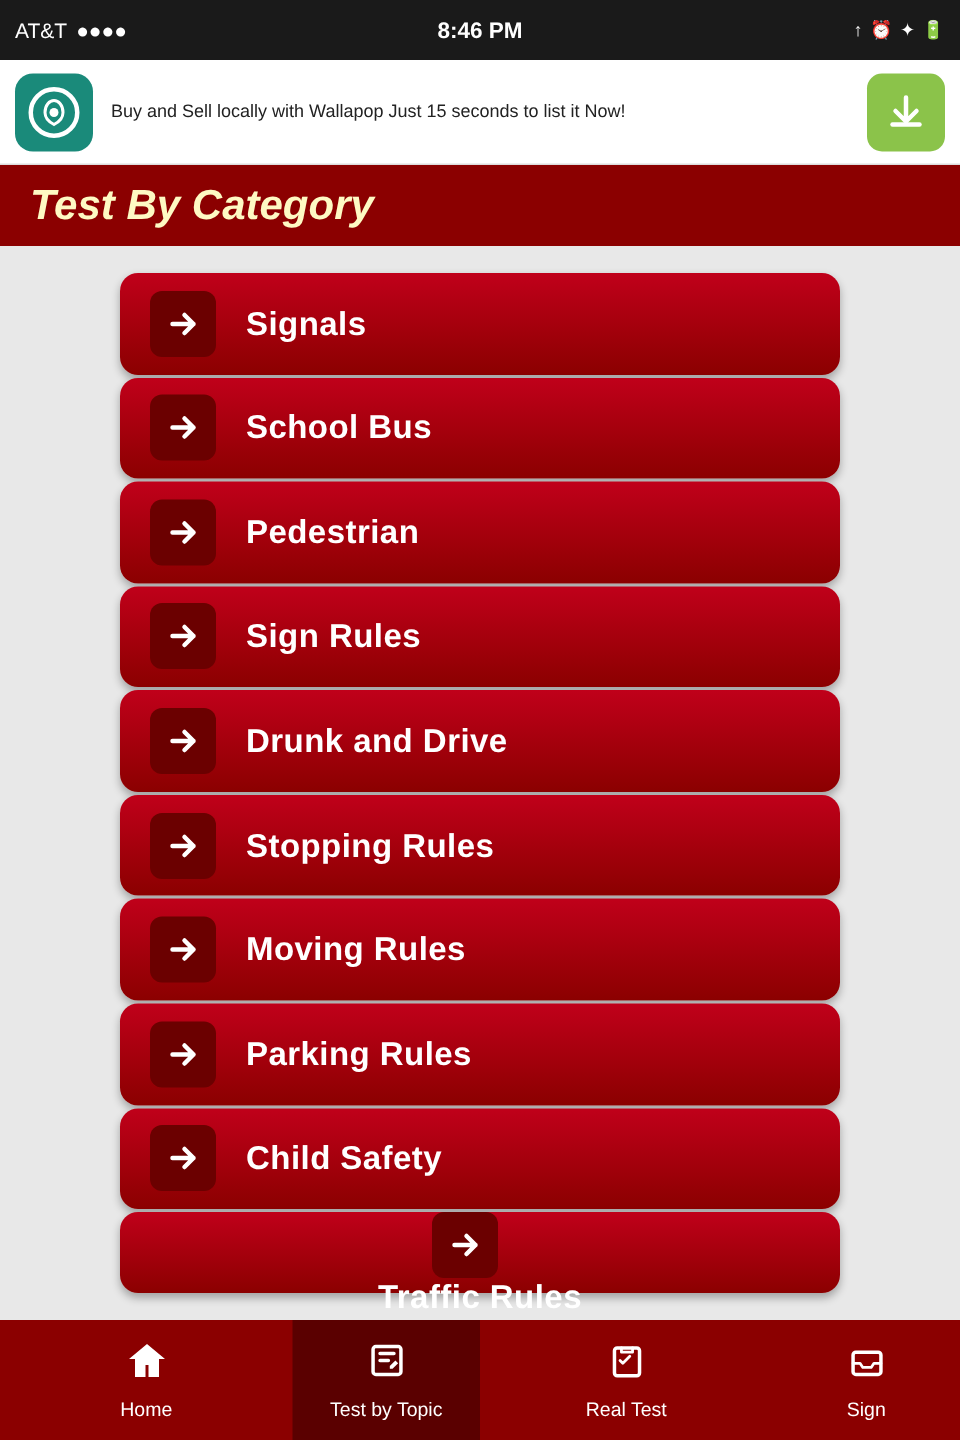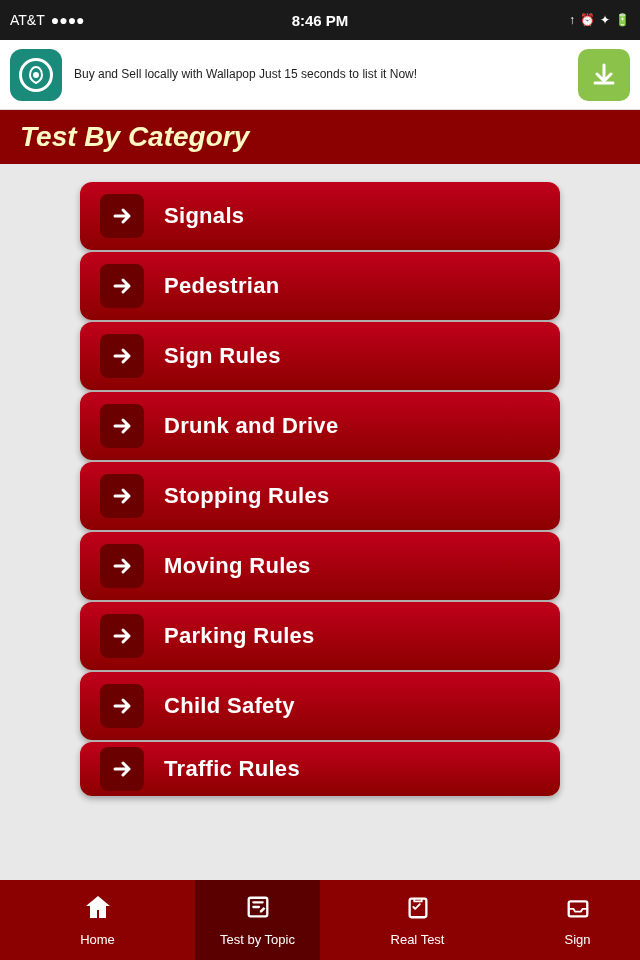--- a/index.html
+++ b/index.html
@@ -131,20 +131,21 @@
     .btn-label {
       color: white;
       font-size: 22px;
       font-weight: 600;
       letter-spacing: 0.3px;
     }
 
     
     .category-btn.partial {
       height: 54px;
+      flex-direction: column;
     }
 
     
     .tab-bar {
       position: absolute;
       bottom: 0;
       left: 0;
       width: 100%;
       height: 80px;
       background: #8b0000;
@@ -221,20 +222,28 @@
     </svg>
       </div>
       <span class="btn-label">Signals</span>
     </button>
     <button class="category-btn">
       <div class="arrow-box">
         <svg width="24" height="24" viewBox="0 0 24 24" fill="white">
       <path d="M5 12h14M13 6l6 6-6 6" stroke="white" stroke-width="3" stroke-linecap="round" stroke-linejoin="round" fill="none"></path>
     </svg>
       </div>
+      <span class="btn-label">School Bus</span>
+    </button>
+    <button class="category-btn">
+      <div class="arrow-box">
+        <svg width="24" height="24" viewBox="0 0 24 24" fill="white">
+      <path d="M5 12h14M13 6l6 6-6 6" stroke="white" stroke-width="3" stroke-linecap="round" stroke-linejoin="round" fill="none"></path>
+    </svg>
+      </div>
       <span class="btn-label">Pedestrian</span>
     </button>
     <button class="category-btn">
       <div class="arrow-box">
         <svg width="24" height="24" viewBox="0 0 24 24" fill="white">
       <path d="M5 12h14M13 6l6 6-6 6" stroke="white" stroke-width="3" stroke-linecap="round" stroke-linejoin="round" fill="none"></path>
     </svg>
       </div>
       <span class="btn-label">Sign Rules</span>
     </button>

